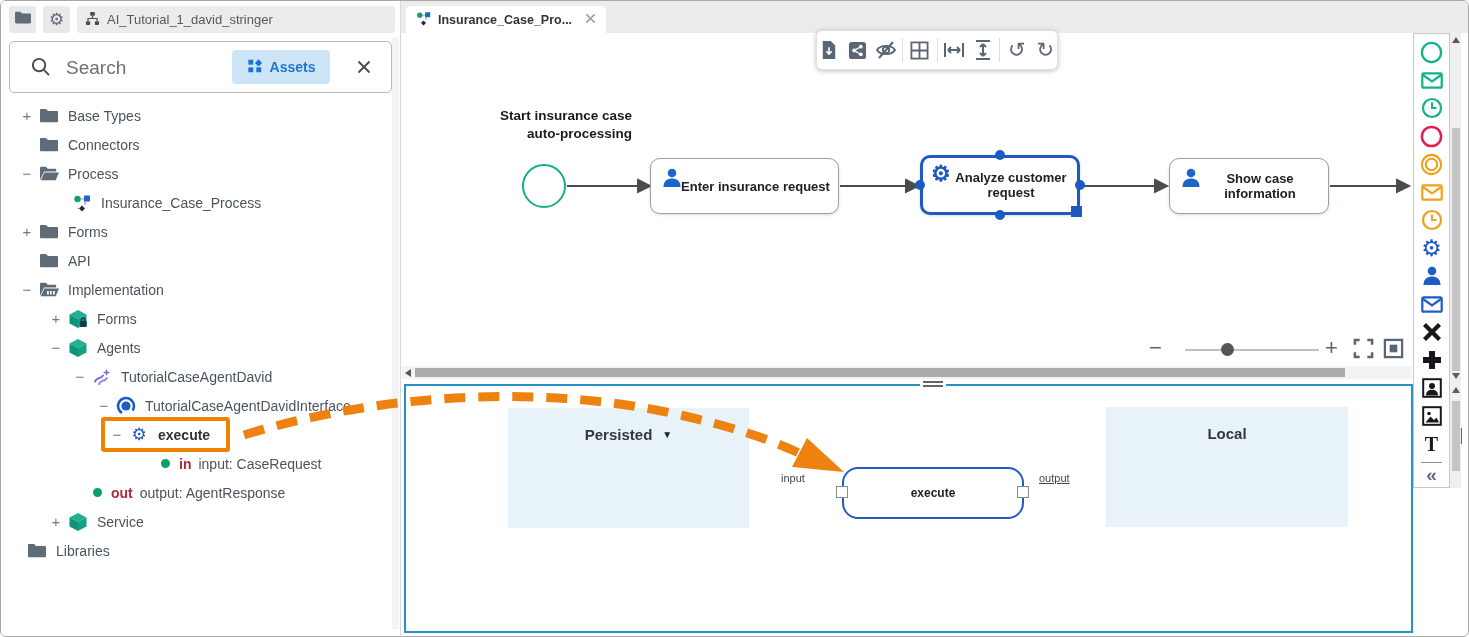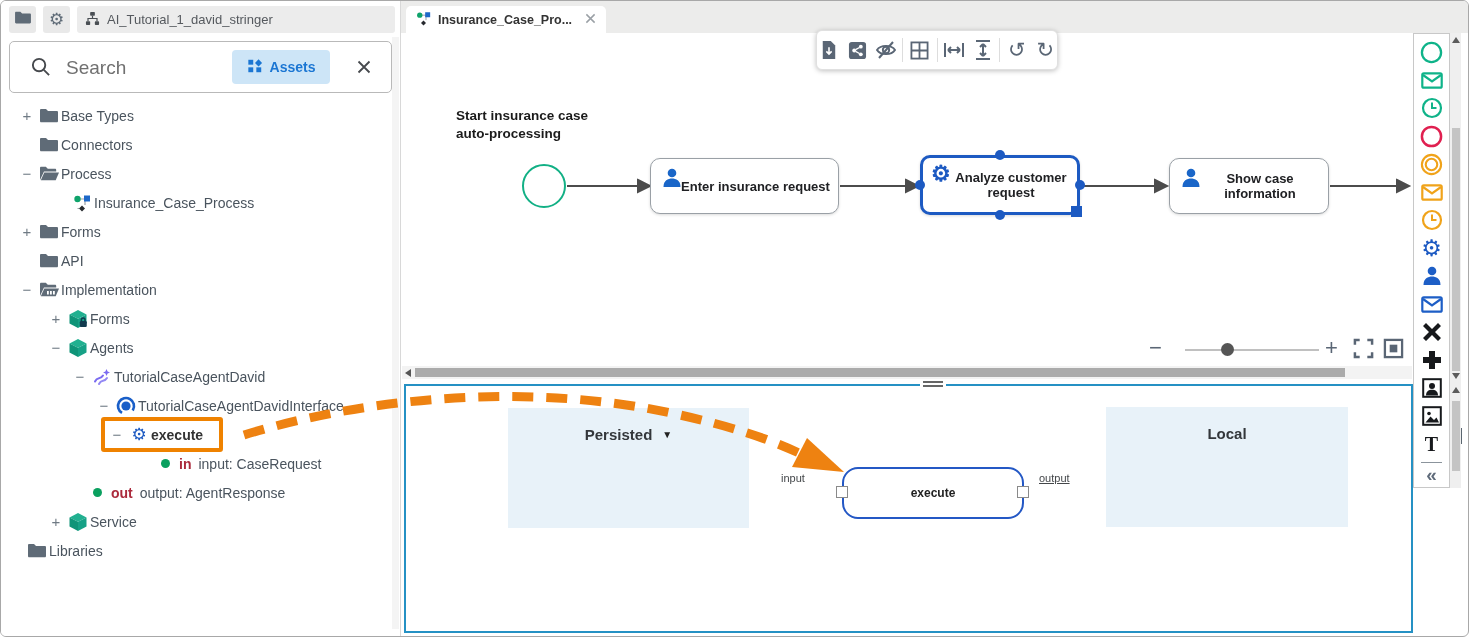--- a/index.html
+++ b/index.html
@@ -11,41 +11,41 @@
   .hbtn{position:absolute;top:5px;width:27px;height:27px;background:#e9e9e9;border-radius:3px;display:flex;align-items:center;justify-content:center;cursor:pointer;}
   .ptab{position:absolute;left:76px;top:5px;width:318px;height:27px;background:#ececec;border-radius:3px;display:flex;align-items:center;padding:0 8px;box-sizing:border-box;color:#55595e;font-size:13px;gap:7px;white-space:nowrap;overflow:hidden;}
   .searchbox{position:absolute;left:8px;top:40px;width:383px;height:52px;border:1px solid #b9b9b9;border-radius:5px;background:#fff;box-sizing:border-box;}
   .searchbox input{position:absolute;left:54px;top:14px;width:150px;border:none;outline:none;font-size:19px;color:#ec4899;font-family:"Liberation Sans",sans-serif;background:transparent;}
   .searchbox input::placeholder{color:#707070;}
   .chip{position:absolute;left:222px;top:8px;width:98px;height:34px;background:#cde5f7;border-radius:4px;display:flex;align-items:center;justify-content:center;gap:7px;color:#1b76d3;font-weight:bold;font-size:14px;cursor:pointer;}
   .tree{position:absolute;left:0;top:100px;width:392px;}
   .trow{display:flex;align-items:center;height:29px;font-size:14px;color:#4a545e;white-space:nowrap;}
   .exp{width:20px;flex:0 0 20px;text-align:center;color:#6f7a84;font-size:15px;cursor:pointer;}
   .ticon{width:24px;flex:0 0 24px;display:flex;justify-content:center;align-items:center;}
-  .tlabel{}
+  .tlabel{margin-left:7px;}
   .dot{width:9px;height:9px;border-radius:50%;background:#0aa05f;flex:0 0 9px;}
   .iok{margin-left:9px;color:#ab2a3c;font-weight:bold;}
   .iot{margin-left:7px;}
   .hl{display:flex;align-items:center;border:4px solid #ef8200;border-radius:3px;padding:0 16px 0 2px;height:27px;background:#fff;}
   .hl .tlabel{font-weight:bold;color:#333;}
   .lptrack{position:absolute;right:1px;top:36px;width:7px;height:592px;background:#f4f4f4;}
   
   .tabstrip{position:absolute;left:400px;top:0;width:1197px;height:32px;background:#ececeb;z-index:4;}
   .tab{position:absolute;left:5px;top:5px;height:27px;background:#fff;border-radius:5px 5px 0 0;display:flex;align-items:center;gap:7px;padding:0 10px;font-size:12.5px;font-weight:bold;color:#333;}
   .topicons{position:absolute;right:8px;top:0;height:32px;display:flex;align-items:center;gap:12px;}
   
   .canvas{position:absolute;left:400px;top:32px;width:1067px;height:333px;background:#fff;z-index:1;}
   .toolbar{position:absolute;left:815px;top:29px;width:240px;height:38px;background:#fff;border:1px solid #e0e0e0;border-radius:6px;box-shadow:0 1px 5px rgba(0,0,0,.25);display:flex;align-items:center;justify-content:center;gap:5px;z-index:6;}
   .tbtn{width:26px;height:28px;display:flex;align-items:center;justify-content:center;cursor:pointer;}
   .tsep{width:1px;height:24px;background:#ddd;}
   .task{position:absolute;background:#fff;border:1.5px solid #9aa0a6;border-radius:10px;box-shadow:0 1px 3px rgba(0,0,0,.15);display:flex;align-items:center;justify-content:center;text-align:center;font-weight:bold;font-size:13px;color:#202124;padding:0 8px 0 30px;box-sizing:border-box;z-index:3;}
   .task.sel{border:3px solid #1d5ac2;}
   .handle{position:absolute;width:10px;height:10px;border-radius:50%;background:#1d5ac2;z-index:4;}
   .handle.sq{border-radius:0;width:11px;height:11px;}
-  .startlbl{position:absolute;left:455px;top:106px;width:176px;text-align:left;font-weight:bold;font-size:13.5px;color:#1b1b1b;line-height:1.3;z-index:3;}
+  .startlbl{position:absolute;left:455px;top:106px;width:176px;text-align:right;font-weight:bold;font-size:13.5px;color:#1b1b1b;line-height:1.3;z-index:3;}
   .startcircle{position:absolute;left:521px;top:163px;width:44px;height:44px;border:2.5px solid #12b085;border-radius:50%;background:#fff;box-sizing:border-box;z-index:3;}
   .zoomrow{position:absolute;z-index:5;}
   .hsb{position:absolute;left:401px;top:365px;width:1010px;height:13px;background:#f3f3f3;z-index:2;}
   .hsb .thumb{position:absolute;left:13px;top:2px;width:930px;height:9px;background:#ababab;}
   .hsb .larr{position:absolute;left:3px;top:2.5px;width:0;height:0;border-top:4px solid transparent;border-bottom:4px solid transparent;border-right:6px solid #555;}
   
   .bpanel{position:absolute;left:403px;top:383px;width:1009px;height:249px;border:2px solid #2591c4;background:#fff;box-sizing:border-box;z-index:2;}
   .bluebox{position:absolute;background:#e8f2f9;display:flex;justify-content:center;padding-top:18px;box-sizing:border-box;font-size:15px;font-weight:bold;color:#33373b;z-index:3;}
   .execnode{position:absolute;left:841px;top:466px;width:182px;height:52px;background:#fff;border:2px solid #2458c5;border-radius:16px;display:flex;align-items:center;justify-content:center;font-size:12px;font-weight:bold;color:#222;box-sizing:border-box;z-index:4;}
   .port{position:absolute;width:12px;height:12px;background:#fff;border:1.5px solid #8a8a8a;box-sizing:border-box;z-index:5;}

